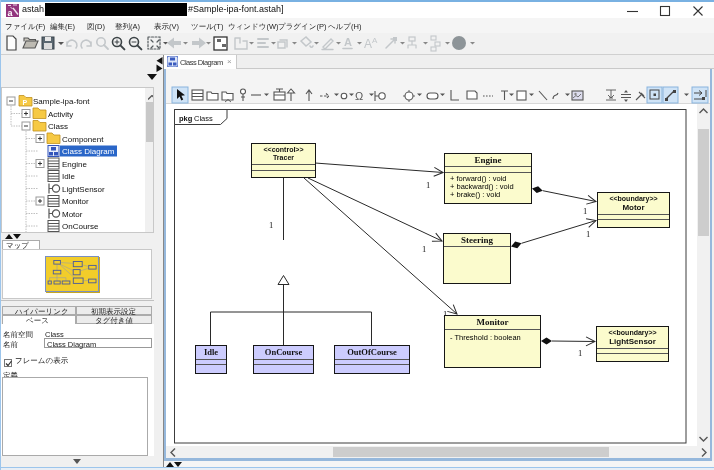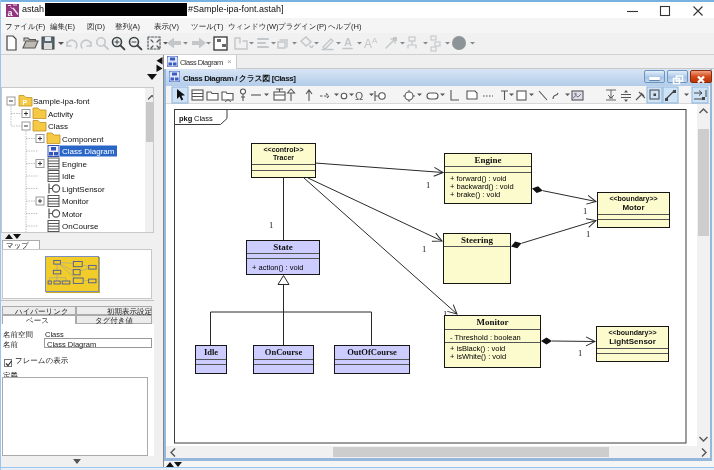--- a/index.html
+++ b/index.html
@@ -258,21 +258,21 @@
               </g>
             </svg>
       </div>
     </div>
   </div>
 
   <div class="abs" style="left:0;top:245px;width:153px;height:167px;background:#f0f0f0;border-top:1px solid #c0c0c0;font-size:7.5px;color:#222;">
     <div class="abs" style="left:1px;top:5px;width:74px;height:9px;background:#ececec;border:1px solid #ababab;"></div>
     <div class="abs" style="left:75px;top:5px;width:76px;height:9px;background:#ececec;border:1px solid #ababab;"></div>
     <span class="txt" style="left:14px;top:6px;">ハイパーリンク</span>
-    <span class="txt" style="left:90px;top:6px;margin-left:16px;">初期表示設定</span>
+    <span class="txt" style="left:90px;top:6px;">初期表示設定</span>
     <div class="abs" style="left:1px;top:14px;width:74px;height:9px;background:#fff;border:1px solid #ababab;border-bottom:none;"></div>
     <div class="abs" style="left:75px;top:14px;width:76px;height:9px;background:#ececec;border:1px solid #ababab;"></div>
     <span class="txt" style="left:25px;top:15px;">ベース</span>
     <span class="txt" style="left:94px;top:15px;">タグ付き値</span>
     <div class="abs" style="left:0;top:23px;width:153px;height:144px;background:#fff;">
       <span class="txt" style="left:2px;top:6px;">名前空間</span>
       <span class="txt" style="left:44px;top:6px;">Class</span>
       <span class="txt" style="left:2px;top:16px;">名前</span>
       <div class="abs" style="left:43px;top:14px;width:108px;height:10px;background:#fff;border:1px solid #999;"></div>
       <span class="txt" style="left:46px;top:16px;">Class Diagram</span>
@@ -307,45 +307,20 @@
       <rect x="3" y="1.5" width="5" height="3" fill="#3a5bbf"></rect>
       <rect x="1.5" y="6.5" width="3.5" height="3" fill="#3a5bbf"></rect>
       <rect x="6" y="6.5" width="3.5" height="3" fill="#3a5bbf"></rect>
     </svg>
     <span class="txt" style="left:16px;top:2.5px;font-size:7.5px;letter-spacing:-0.5px;color:#333;">Class Diagram</span>
     <span class="txt" style="left:63px;top:2px;font-size:8px;color:#999;">×</span>
   </div>
 
   <div class="abs" style="left:0;top:14px;width:548px;height:392px;border:2px solid #96b8dc;border-top:none;border-bottom:3px solid #96b8dc;background:#f4f4f4;">
 
-    <div class="abs" style="left:0;top:0;width:544px;height:17px;background:linear-gradient(#d7e5f5,#b3cce9);">
-      <svg class="abs" style="left:3px;top:2px" width="11" height="11" viewBox="0 0 11 11">
-        <rect x="0" y="0" width="11" height="11" rx="2" fill="#dce6f8" stroke="#3a5bbf"></rect>
-        <rect x="3" y="1.5" width="5" height="3" fill="#3a5bbf"></rect>
-        <rect x="1.5" y="6.5" width="3.5" height="3" fill="#3a5bbf"></rect>
-        <rect x="6" y="6.5" width="3.5" height="3" fill="#3a5bbf"></rect>
-      </svg>
-      <span class="txt" style="left:17px;top:3.5px;font-size:8px;letter-spacing:-0.4px;color:#111;font-weight:bold;">Class Diagram / クラス図 [Class]</span>
-      <div class="abs" style="left:478px;top:1px;width:21px;height:13px;background:linear-gradient(#e3effa,#a6c4e6 60%,#c3d8ee);border:1px solid #6f94bd;border-radius:2px;">
-        <div class="abs" style="left:4px;top:6px;width:11px;height:3px;background:#fdfdfd;border-radius:1px;box-shadow:0 1px 1px #5a7da6;"></div>
-      </div>
-      <div class="abs" style="left:501px;top:1px;width:21px;height:13px;background:linear-gradient(#e3effa,#a6c4e6 60%,#c3d8ee);border:1px solid #6f94bd;border-radius:2px;">
-        <svg width="19" height="11" viewBox="0 0 19 11">
-              <g fill="none" stroke="#fdfdfd" stroke-width="1.5">
-                <rect x="8.5" y="2" width="6" height="5"></rect>
-                <rect x="5.5" y="4.5" width="6" height="5"></rect>
-              </g>
-            </svg>
-      </div>
-      <div class="abs" style="left:524px;top:1px;width:22px;height:13px;background:linear-gradient(#f0a080,#d44a1a 50%,#b83508);border:1px solid #8a2a0a;border-radius:2px;">
-        <svg width="20" height="11" viewBox="0 0 20 11">
-              <path d="M7,2.5 L13,8.5 M13,2.5 L7,8.5" stroke="#fff" stroke-width="2.4"></path>
-            </svg>
-      </div>
-    </div>
 
     <div class="abs" style="left:0;top:17px;width:544px;height:18px;background:#f4f4f4;border-bottom:1px solid #d8d8d8;">
       <svg class="abs" style="left:0;top:0" width="544" height="18" viewBox="0 0 544 18">
         <rect x="6" y="1" width="16" height="16" fill="#cfe3f6" stroke="#89b4dd"></rect>
         <path d="M11,3 l0,10 l2.6,-2.6 l1.8,4 l1.8,-0.9 l-1.8,-3.8 l3.6,-0.4 z" fill="#111"></path>
         <g fill="none" stroke="#555" stroke-width="1.1">
           <rect x="26" y="4" width="11" height="10" fill="#fff"></rect>
               <path d="M26,7.5 h11 M26,10.5 h11"></path>
           <path d="M41,6 h4 l1,1.5 h6 v6.5 h-11 z" fill="#fff"></path>
           <path d="M56,6 h4 l1,1.5 h6 v6.5 h-11 z" fill="#fff"></path>
@@ -456,31 +431,25 @@
         <div class="comp" style="height:5px;"></div>
         <div class="comp" style="height:8px;"></div>
       </div>
       <div class="cls" style="left:277px;top:129px;width:68px;height:51px;">
         <div class="cname serif" style="height:12px;font-size:9px;line-height:12px;">Steering</div>
         <div class="comp" style="height:6px;"></div>
       </div>
       <div class="cls" style="left:278px;top:211px;width:97px;height:53px;">
         <div class="cname serif" style="height:13px;font-size:9px;line-height:13px;">Monitor</div>
         <div class="comp ops" style="height:13px;line-height:12px;">- Threshold : boolean</div>
-        <div class="comp ops" style="height:25px;">+ isBlack() : void<br>+ isWhite() : void</div>
       </div>
       <div class="cls" style="left:430px;top:222px;width:73px;height:36px;">
         <div class="cname" style="height:21px;font-size:7px;line-height:8.5px;padding-top:2px;">&lt;&lt;boundary&gt;&gt;<br><span style="font-size:8px">LightSensor</span></div>
         <div class="comp" style="height:5px;"></div>
         <div class="comp" style="height:8px;"></div>
-      </div>
-      <div class="cls purple" style="left:80px;top:136px;width:74px;height:35px;">
-        <div class="cname serif" style="height:12px;font-size:9px;line-height:12px;">State</div>
-        <div class="comp" style="height:5px;"></div>
-        <div class="comp ops" style="height:16px;line-height:13px;">+ action() : void</div>
       </div>
       <div class="cls purple" style="left:29px;top:241px;width:32px;height:29px;">
         <div class="cname serif" style="height:13px;font-size:8.5px;line-height:13px;">Idle</div>
         <div class="comp" style="height:5px;"></div>
         <div class="comp" style="height:9px;"></div>
       </div>
       <div class="cls purple" style="left:87px;top:241px;width:61px;height:29px;">
         <div class="cname serif" style="height:13px;font-size:8.5px;line-height:13px;">OnCourse</div>
         <div class="comp" style="height:5px;"></div>
         <div class="comp" style="height:9px;"></div>

